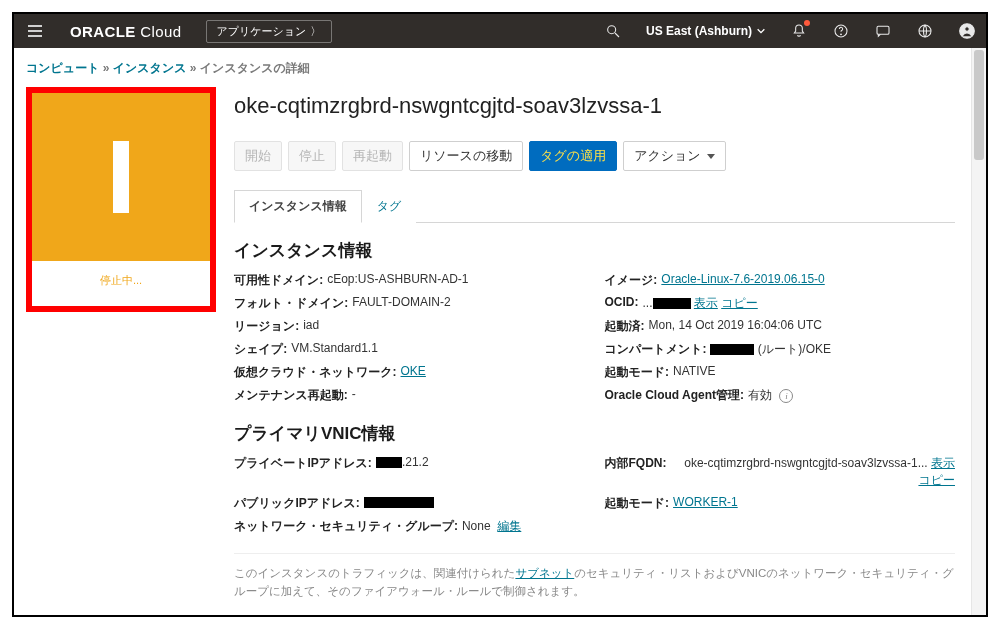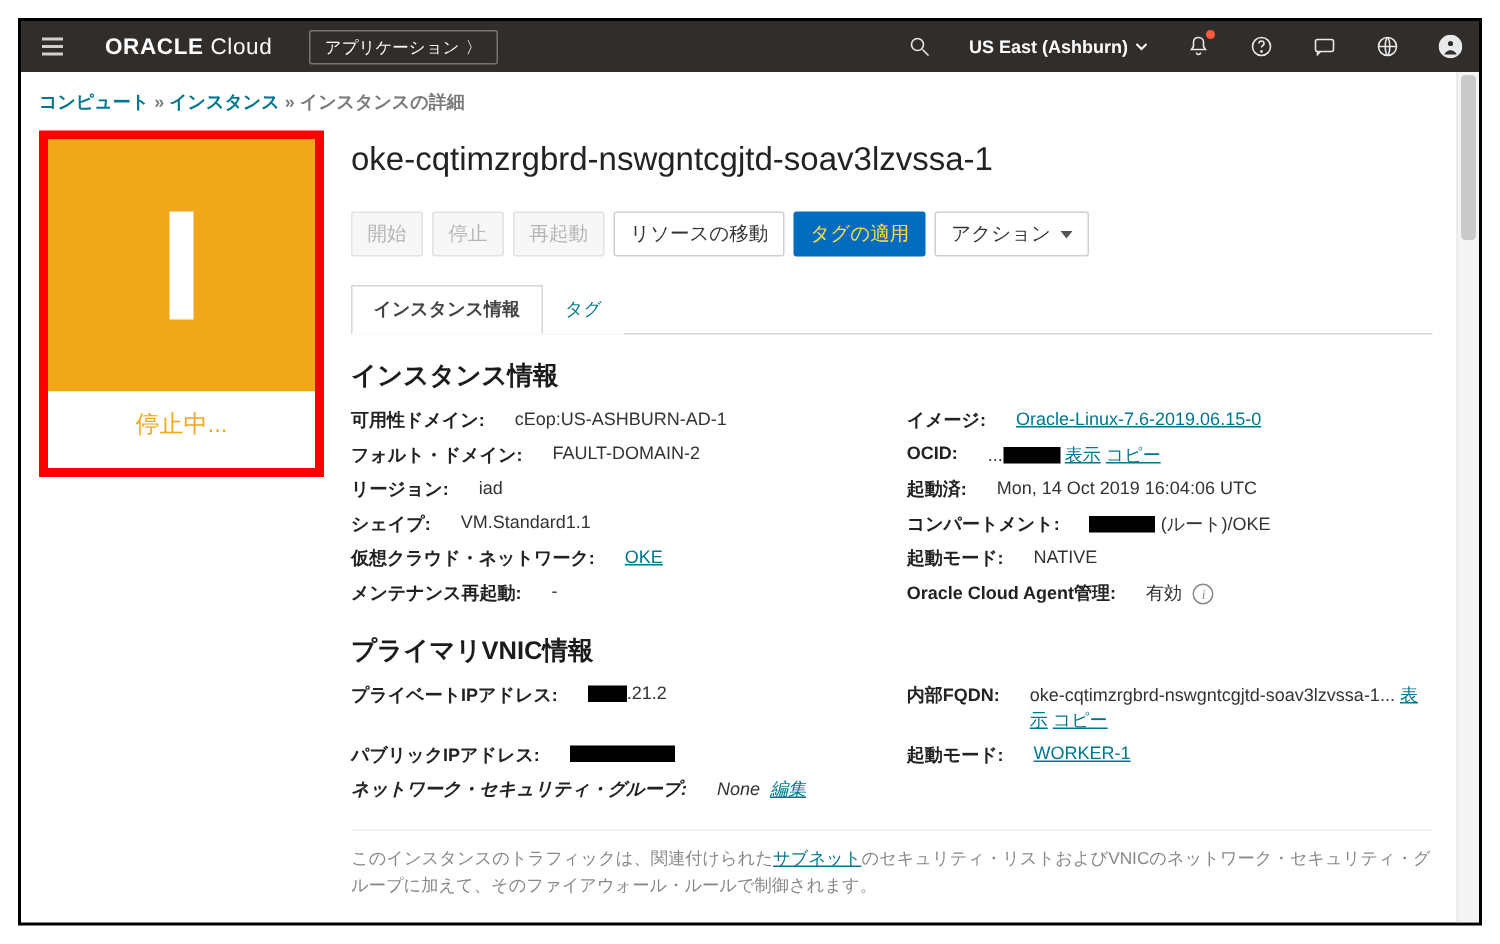--- a/index.html
+++ b/index.html
@@ -82,21 +82,21 @@
   .status-square{
     background:var(--accent-orange);
     height:168px;
     display:flex;align-items:center;justify-content:center;
   }
   .status-square .bar{width:16px;height:72px;background:#fff;}
   .status-caption{
     text-align:center;
     padding:12px 4px 18px;
     color:var(--accent-orange);
-    font-size:16px;
+    font-size:11px;
     background:#fff;
   }
   .detail-col{flex:1;min-width:0;}
   .title{font-size:22px;font-weight:400;margin:6px 0 22px;color:#222;word-break:break-all;}
   
   .btn-row{display:flex;gap:6px;align-items:center;margin-bottom:18px;flex-wrap:wrap;}
   .btn{
     border:1px solid #cfcfcf;
     background:#fff;
     color:#333;
@@ -127,23 +127,23 @@
   .tab.active{
     border:1px solid var(--border);
     border-bottom:1px solid #fff;
     font-weight:600;
   }
   .tab.inactive{color:var(--link);}
   
   .section{margin-bottom:18px;}
   .section h2{font-size:17px;font-weight:700;margin:0 0 10px;}
   .kv-grid{display:grid;grid-template-columns:1fr 1fr;column-gap:20px;row-gap:6px;font-size:12px;}
-  .kv{display:flex;align-items:flex-start;gap:20px;min-width:0;}
+  .kv{display:flex;align-items:flex-start;gap:4px;min-width:0;}
   .kv .k{font-weight:700;color:#222;white-space:nowrap;}
-  .kv .v{color:#333;word-break:break-all;}
+  .kv .v{color:#333;word-break:break-all;text-align:right;}
   .kv a{color:var(--link);text-decoration:underline;cursor:pointer;}
   .redact{display:inline-block;background:#000;height:11px;vertical-align:middle;}
   .info-ico{
     display:inline-flex;width:12px;height:12px;border:1px solid #888;border-radius:50%;
     align-items:center;justify-content:center;font-size:9px;color:#888;margin-left:4px;font-style:italic;
     font-family:serif;
   }
   .footnote{font-size:11.5px;color:#888;border-top:1px solid #eee;padding-top:10px;line-height:1.6;}
   .footnote a{color:var(--link);text-decoration:underline;cursor:pointer;}
 </style>
@@ -345,21 +345,21 @@
 
               <div class="kv">
                 <span class="k">パブリックIPアドレス:</span>
                 <span class="v"><span class="redact" style="width:70px;"></span></span>
               </div>
               <div class="kv">
                 <span class="k">起動モード:</span>
                 <span class="v"><a>WORKER-1</a></span>
               </div>
 
-              <div class="kv" style="grid-column:1 / span 1;font-style:italic;">
+              <div class="kv" style="grid-column:1 / span 1;">
                 <span class="k">ネットワーク・セキュリティ・グループ:</span>
                 <span class="v">
                   <span>None</span>&nbsp;
                   <a>編集</a>
                 </span>
               </div>
               <div></div>
             </div>
           </div>
 

